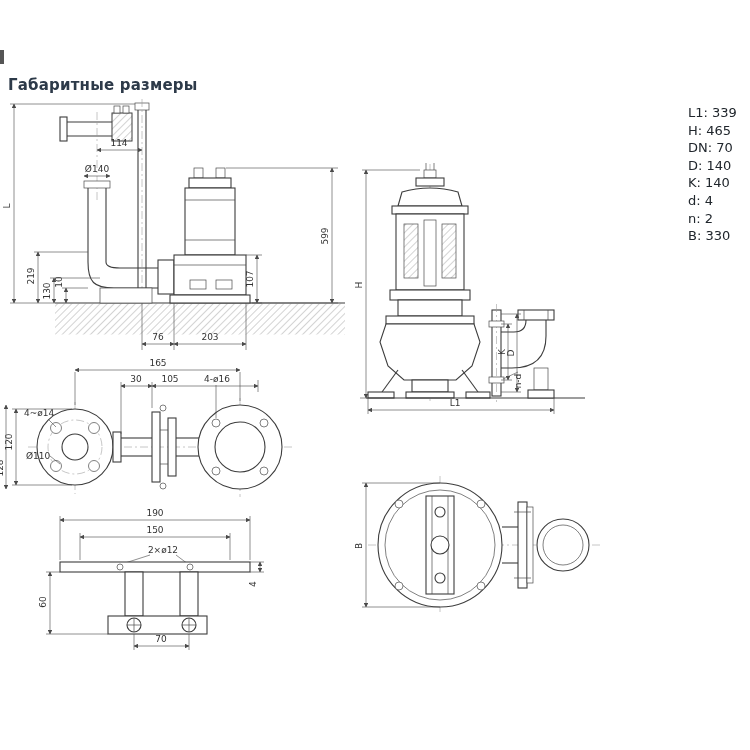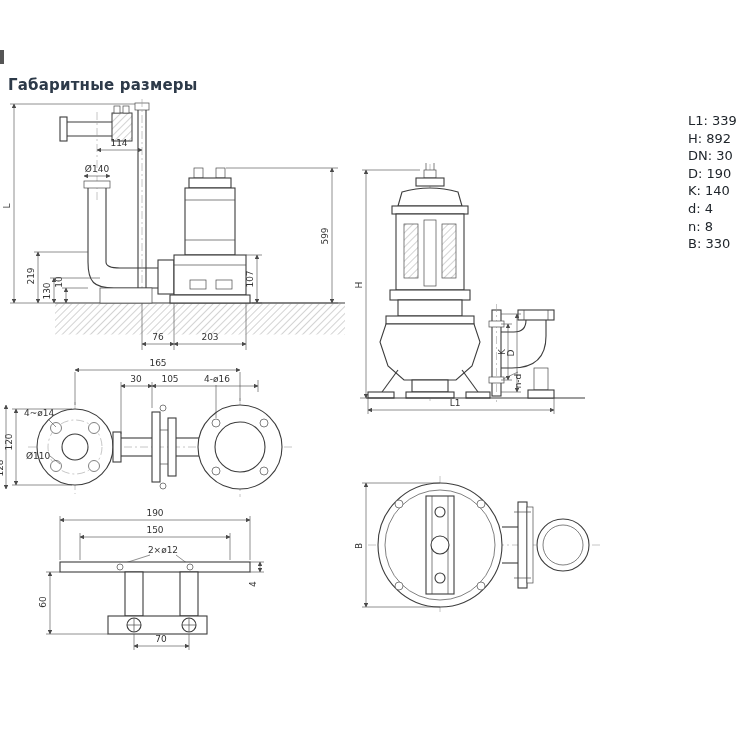--- a/index.html
+++ b/index.html
@@ -1,44 +1,44 @@
 <!DOCTYPE html>
 <html><head>
 <meta charset="utf-8">
 <style>
   html,body{margin:0;padding:0;background:#fff;}
   body{width:750px;height:750px;font-family:"DejaVu Sans",sans-serif;}
   .page{position:relative;width:750px;height:745px;background:#fff;overflow:hidden;}
   .title{position:absolute;left:8px;top:76px;font-size:15px;font-weight:bold;color:#2d3a49;letter-spacing:.2px;}
-  .specs{position:absolute;left:688px;top:112px;font-size:13px;color:#20262c;line-height:17.6px;white-space:nowrap;}
+  .specs{position:absolute;left:688px;top:104px;font-size:13px;color:#20262c;line-height:17.6px;white-space:nowrap;}
   .drawing{position:absolute;left:0;top:0;}
   svg text{font-family:"DejaVu Sans",sans-serif;}
   .dtext{font-size:9px;fill:#333;}
   .ol{stroke:#3d3d3d;stroke-width:1.1;fill:none;}
   .olf{stroke:#3d3d3d;stroke-width:1.1;fill:#fff;}
   .o2{stroke:#4a4a4a;stroke-width:0.7;fill:none;}
   .o2f{stroke:#4a4a4a;stroke-width:0.7;fill:#fff;}
   .dim{stroke:#555;stroke-width:0.65;fill:none;}
   .cl{stroke:#999;stroke-width:0.55;fill:none;stroke-dasharray:8 3 2 3;}
 </style>
 </head>
 <body>
 
 <div class="page">
 
   <div class="title">Габаритные размеры</div>
 
   <div class="specs">
     <div>L1: 339</div>
-    <div>H: 892</div>
-    <div>DN: 30</div>
-    <div>D: 190</div>
+    <div>H: 465</div>
+    <div>DN: 70</div>
+    <div>D: 140</div>
     <div>K: 140</div>
     <div>d: 4</div>
-    <div>n: 8</div>
+    <div>n: 2</div>
     <div>B: 330</div>
   </div>
 
   <svg class="drawing" width="750" height="750" viewBox="0 0 750 750">
     <defs>
       <pattern id="hatch" patternUnits="userSpaceOnUse" width="5" height="5" patternTransform="rotate(45)">
         <line x1="0" y1="0" x2="0" y2="5" stroke="#6a6a6a" stroke-width="0.6"></line>
       </pattern>
       <marker id="arr" viewBox="0 0 10 10" refX="9" refY="5" markerWidth="7" markerHeight="7" orient="auto-start-reverse">
         <path d="M0,0 L10,5 L0,10 z" fill="#4a4a4a"></path>

